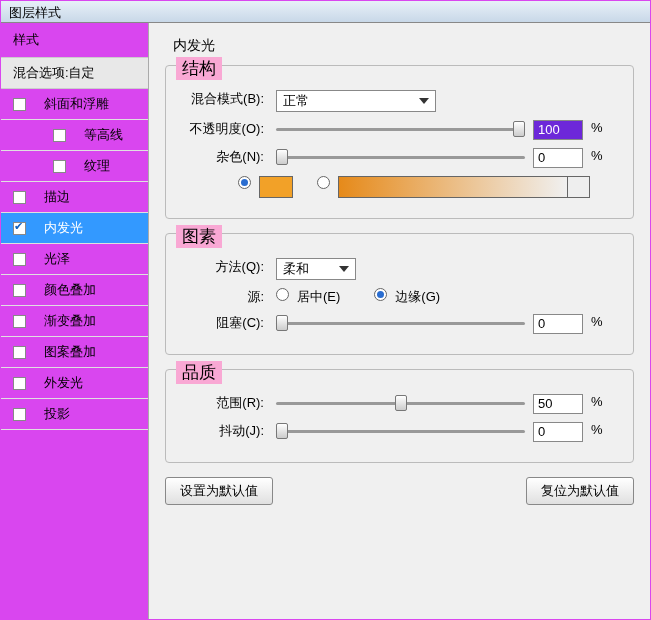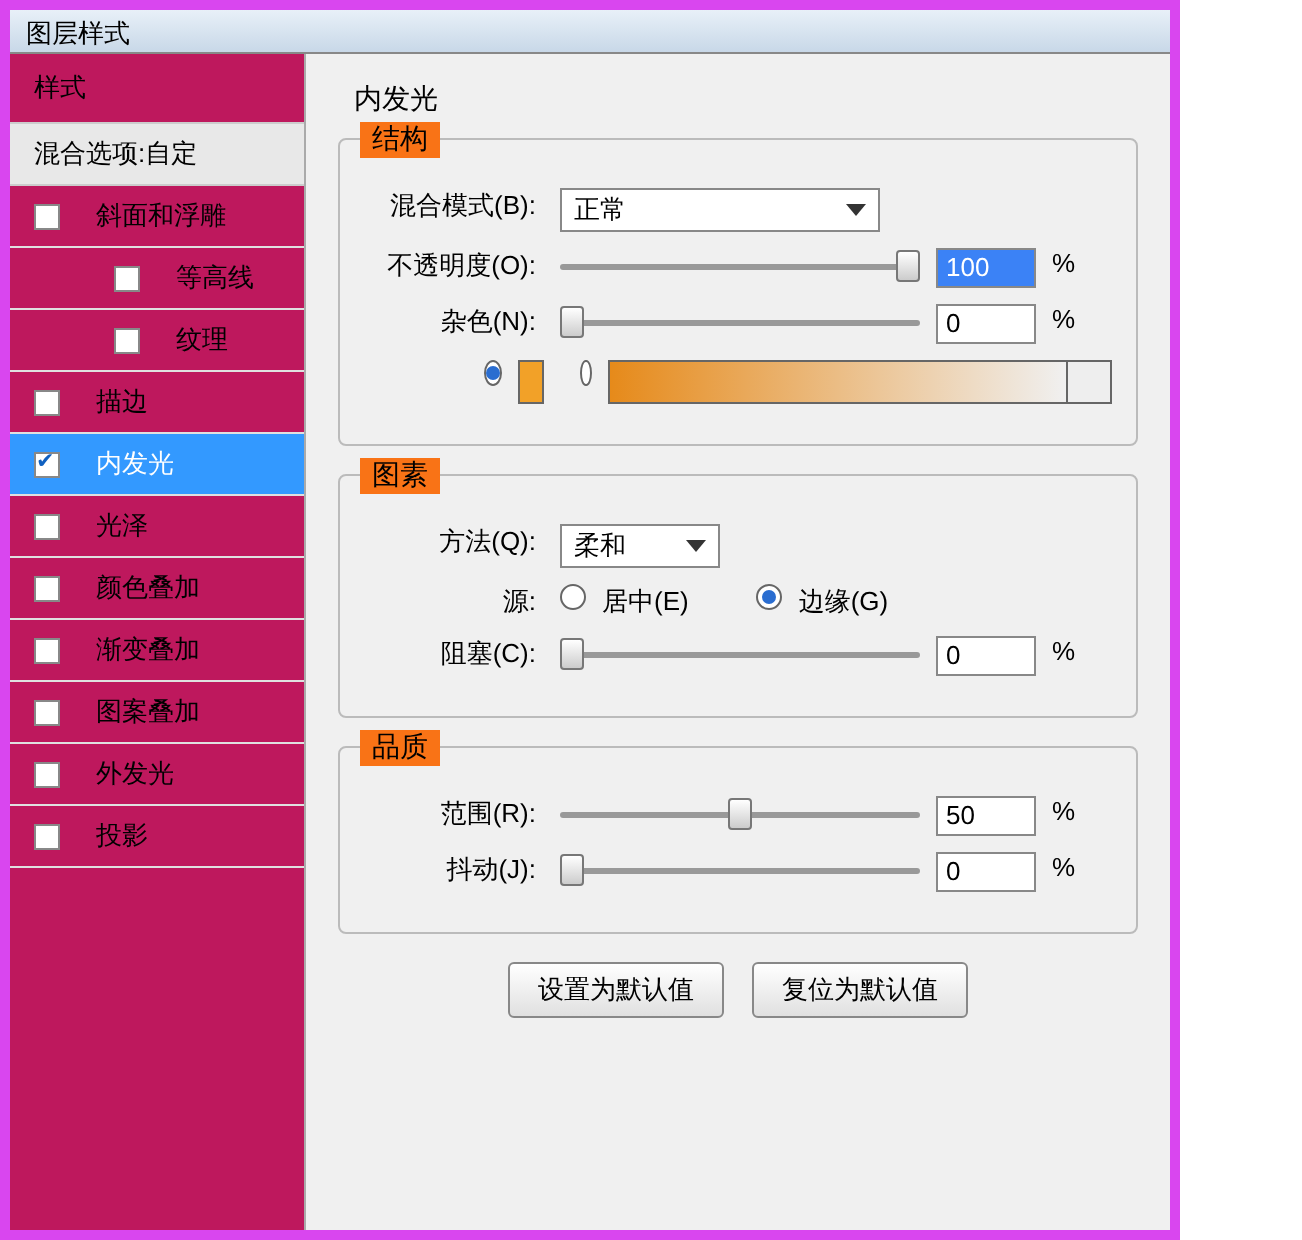--- a/index.html
+++ b/index.html
@@ -1,53 +1,53 @@
 <!DOCTYPE html>
 <html><head>
 <meta charset="utf-8">
 <style>
 *{box-sizing:border-box;margin:0;padding:0;font-family:"Microsoft YaHei","SimSun",Arial,sans-serif;font-size:13px;color:#000}
 body{background:#fff;width:651px;height:620px;overflow:hidden}
-.window{width:590px;height:620px;border:5px solid #d946ef;background:#f0f0f0}
+.window{width:651px;height:620px;border:1px solid #d946ef;background:#f0f0f0}
 .titlebar{height:22px;background:linear-gradient(#e8f0f8,#c8d8e8);padding:3px 8px;border-bottom:1px solid #888;font-size:12px}
 .content{display:flex;height:calc(100% - 22px)}
-.sidebar{width:148px;border-right:1px solid #aaa;background:#be185d}
+.sidebar{width:148px;border-right:1px solid #aaa;background:#d946ef}
 .side-head{padding:8px 12px;border-bottom:1px solid #ccc}
 .side-sub{padding:6px 12px;border-bottom:1px solid #ccc;background:#e8e8e8}
 .side-list{}
 .side-item{display:flex;align-items:center;padding:6px 12px;gap:18px;border-bottom:1px solid #e0e0e0}
 .side-item.indent{padding-left:52px}
 .side-item.selected{background:#3399ff;color:#fff}
 .side-item.selected *{color:#fff}
 .chk{width:13px;height:13px;border:1px solid #888;background:#fff;display:inline-block;position:relative}
 .chk.checked::after{content:"✔";position:absolute;top:-3px;left:0;font-size:11px;color:#1060c0}
 .main{flex:1;padding:12px 16px;overflow:hidden}
 .group{border:1px solid #bbb;border-radius:4px;margin:10px 0 14px;padding:16px 12px 12px;position:relative;background:#f0f0f0}
-.group-title{position:absolute;top:-9px;left:10px;background:#f97316;padding:0 6px;font-size:14px}
+.group-title{position:absolute;top:-9px;left:10px;background:#f9a8d4;padding:0 6px;font-size:17px}
 .page-title{font-size:14px;margin:2px 0 0 8px}
 .row{display:flex;margin:8px 0;gap:8px}
 .lbl{width:90px;text-align:right;padding-right:4px}
 .select{border:1px solid #888;background:#fff;height:22px;display:flex;align-items:center;padding:0 6px;gap:12px}
 .select .arrow{margin-left:auto;width:0;height:0;border-left:5px solid transparent;border-right:5px solid transparent;border-top:6px solid #333}
 .slider{flex:1;height:18px;position:relative;display:flex;align-items:center}
 .track{height:3px;background:#999;flex:1;border-radius:2px}
 .thumb{position:absolute;width:12px;height:16px;background:linear-gradient(#fff,#ccc);border:1px solid #777;border-radius:2px;top:1px}
 .numbox{width:50px;height:20px;border:1px solid #888;background:#fff;text-align:left;padding:1px 4px}
-.numbox.sel{background:#3b82f6;color:#fff}
+.numbox.sel{background:#6d28d9;color:#fff}
 .unit{width:30px}
 .radio{width:13px;height:13px;border:1px solid #666;border-radius:50%;background:#fff;display:inline-flex;align-items:center;justify-content:center}
 .radio.on::after{content:"";width:7px;height:7px;border-radius:50%;background:#2a6dd0}
 .swatch{width:34px;height:22px;border:1px solid #666;background:#f2a128}
 .grad{width:230px;height:22px;border:1px solid #666;background:linear-gradient(to right,#e68a1a,rgba(230,138,26,0));position:relative}
 .grad::before{content:"";position:absolute;inset:0;background:repeating-conic-gradient(#ccc 0 25%,#fff 0 50%) 0 0/12px 12px;z-index:-1}
 .grad-wrap{display:flex}
 .grad-btn{width:22px;height:22px;border:1px solid #666;border-left:none;background:#eee;display:flex;align-items:center;justify-content:center}
 .contour{width:36px;height:28px;border:1px solid #666;background:linear-gradient(135deg,#888 0 50%,#eee 50% 100%)}
 .btn{border:1px solid #888;background:linear-gradient(#fff,#e0e0e0);padding:4px 14px;border-radius:3px}
-.btnrow{display:flex;gap:14px;justify-content:center;margin-top:6px}
+.btnrow{display:flex;gap:14px;justify-content:space-between;margin-top:6px}
 </style>
 </head>
 <body>
 
 <div class="window">
   <div class="titlebar">
     <span>图层样式</span>
   </div>
   <div class="content">
 

